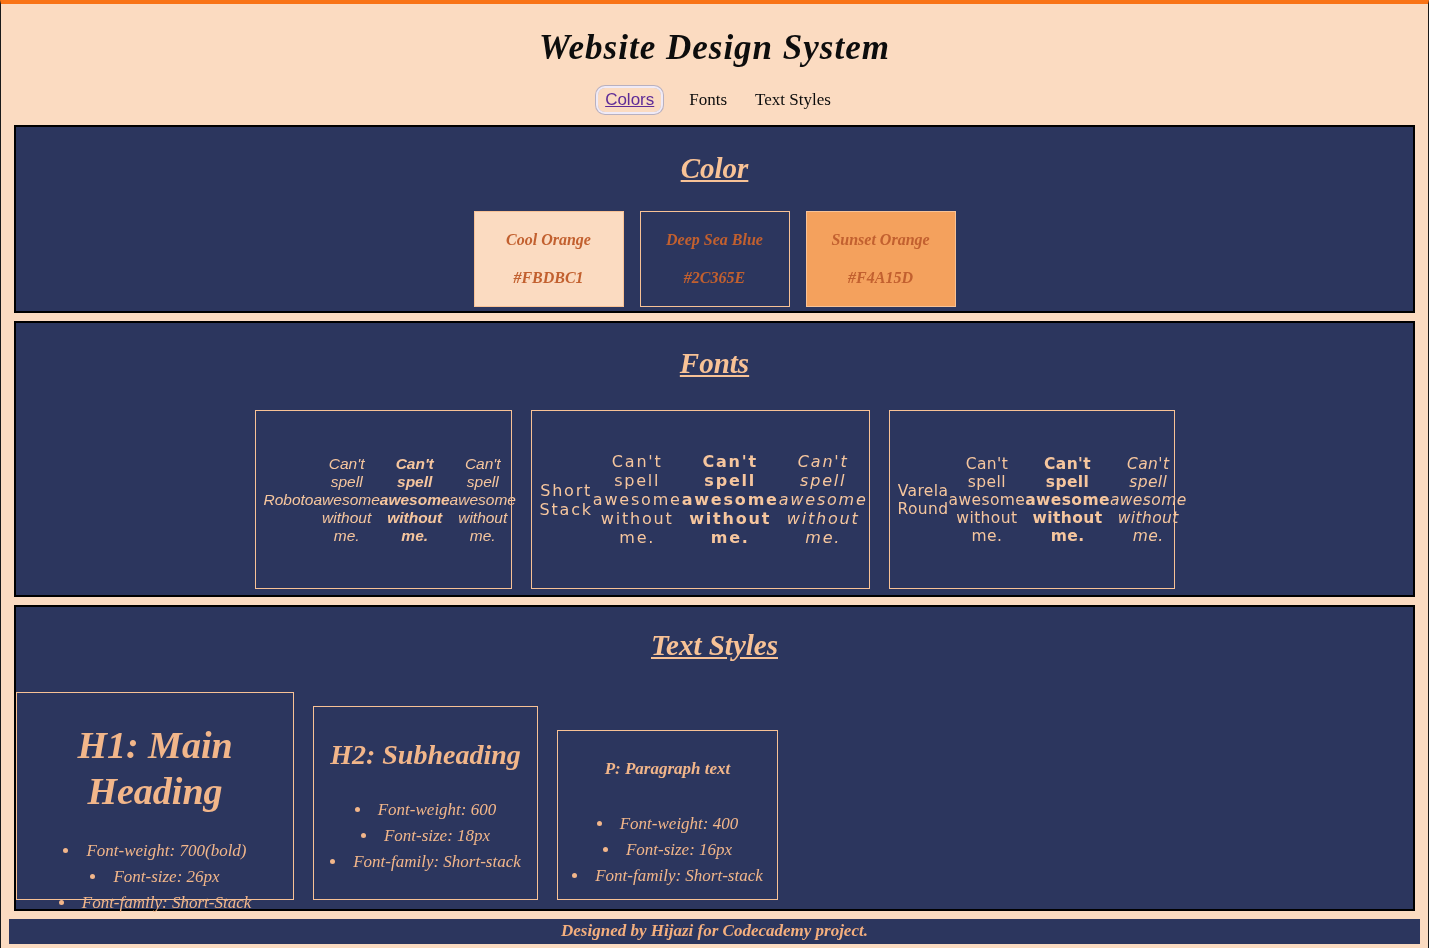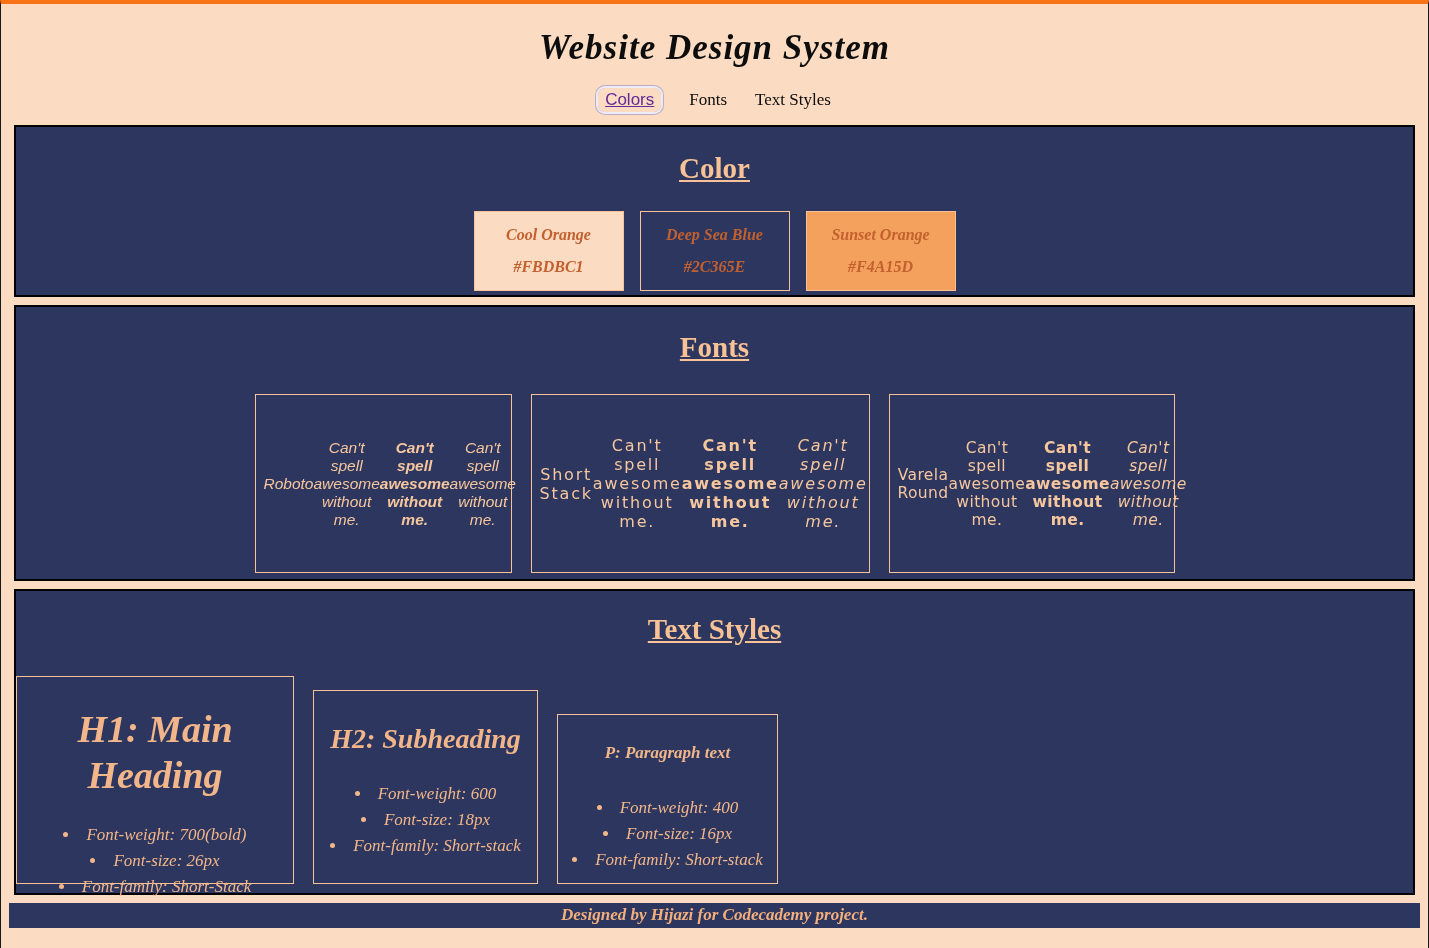--- a/index.html
+++ b/index.html
@@ -21,26 +21,26 @@
     font-family: "Liberation Sans", sans-serif; color: #5E2B97; text-decoration: underline;
     padding: 2px 7px; border-radius: 7px; cursor: pointer;
     box-shadow: 0 0 0 2px #EFEAF7, 0 0 0 3px rgba(130,140,190,.55);
   }
   .nav-plain { color: #0d0d0d; text-decoration: none; cursor: pointer; font-family: "Liberation Serif", serif; }
   
   .panel { background: #2C365E; border: 2px solid #000; margin: 13px 13px 8px; text-align: center; }
   .panel ~ .panel { margin-top: 0; }
   .panel-heading {
     display: inline-block; margin: 0; color: #F8C296; font-size: 29px; font-weight: 700;
-    text-decoration: underline; font-family: "Liberation Serif", serif;
+    font-style: italic; text-decoration: underline; font-family: "Liberation Serif", serif;
   }
   .colors-panel { padding: 25px 0 4px; }
   .swatch-row { display: flex; justify-content: center; gap: 16px; margin-top: 26px; }
   .swatch {
-    width: 150px; height: 80px; border: 1px solid #F8C296;
+    width: 150px; height: 96px; border: 1px solid #F8C296;
     display: flex; flex-direction: column; justify-content: space-evenly; align-items: center;
     font-style: italic; font-weight: 600; font-size: 16px; color: #C2602F;
     font-family: "Liberation Serif", serif;
   }
   .fonts-panel { padding: 24px 0 6px; }
   .fonts-row { display: flex; justify-content: center; align-items: stretch; gap: 19px; margin-top: 30px; }
   .font-card {
     height: 179px; border: 1px solid #F8C296; color: #F6C69E; padding: 0 8px;
     display: flex; flex-direction: row; justify-content: space-evenly; align-items: center;
   }

